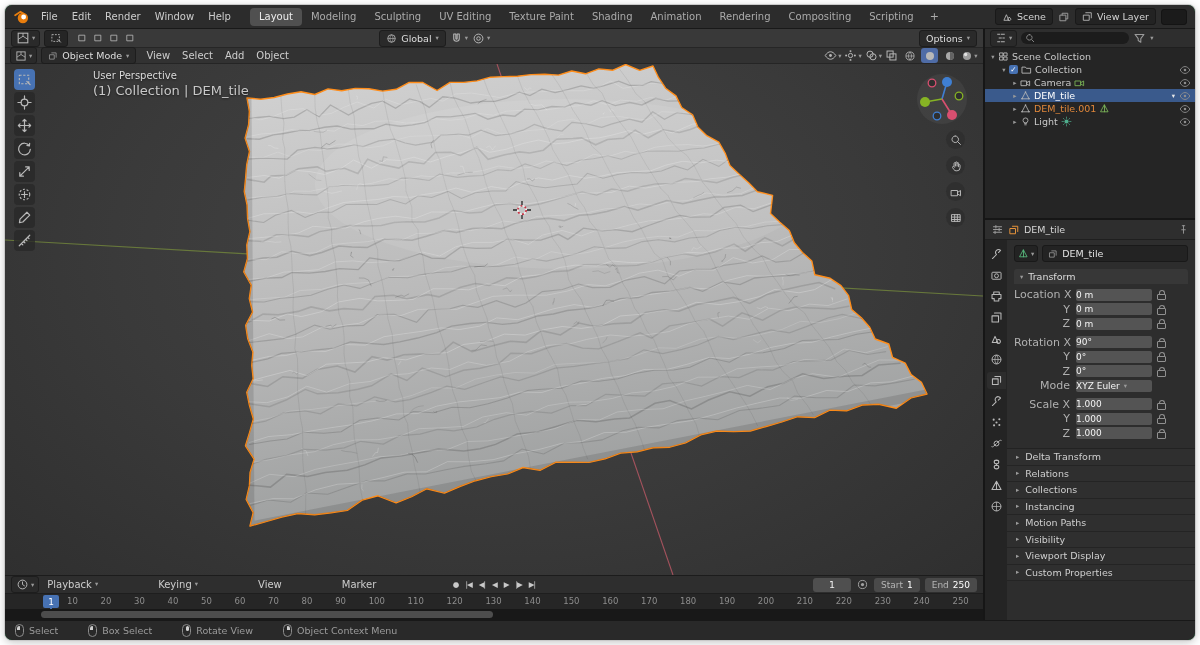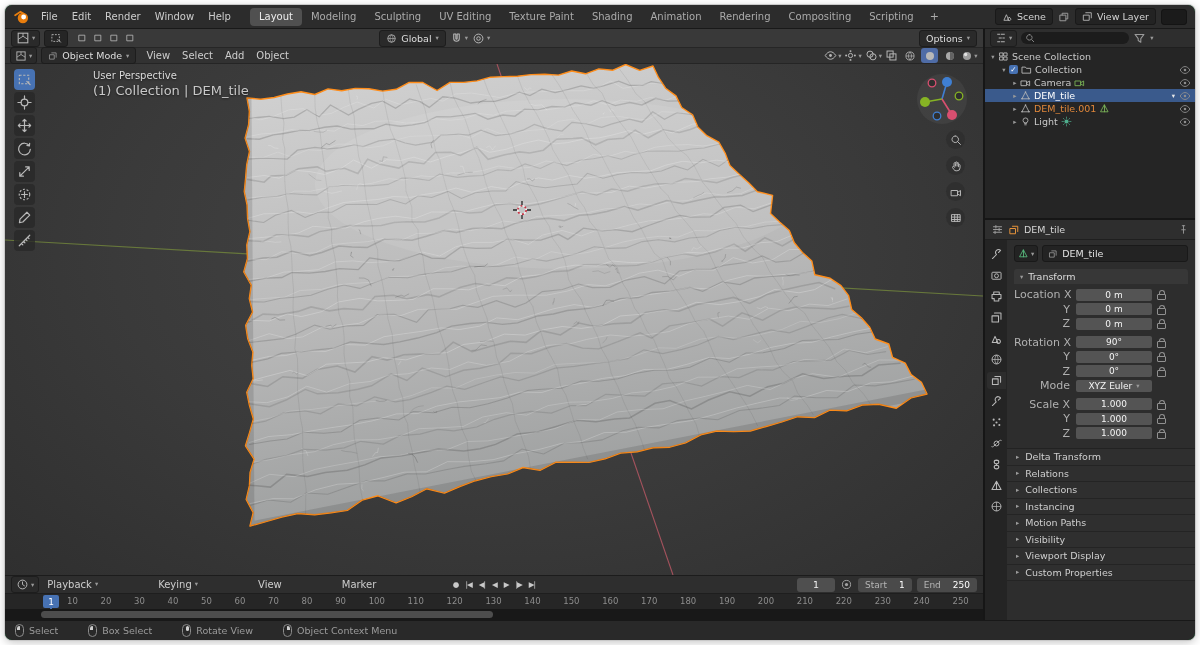--- a/index.html
+++ b/index.html
@@ -53,21 +53,21 @@
   .nav-gizmo{position:absolute;right:13px;top:7px;width:56px;height:56px;}
   .nav-col{position:absolute;right:18px;top:66px;display:flex;flex-direction:column;gap:7px;align-items:center;}
   .nav-btn{width:19px;height:19px;border-radius:50%;background:rgba(44,44,44,.72);display:flex;align-items:center;justify-content:center;color:#c3c3c3;}
   
   .tl-header{position:absolute;left:0;top:570px;width:978px;height:18px;background:#2e2e2e;border-top:1px solid #1c1c1c;display:flex;align-items:center;gap:2px;padding:0 6px;box-sizing:border-box;}
   .tl-menus{display:flex;gap:48px;}
   .transport{position:absolute;left:50%;transform:translateX(-50%);display:flex;gap:7px;align-items:center;}
   .transport-btn{color:#c9c9c9;font-size:7.5px;letter-spacing:-1px;}
   .tl-right{margin-left:auto;display:flex;gap:5px;align-items:center;}
   .num-field{min-width:38px;height:14px;background:#4f4f4f;border-radius:3px;color:#f0f0f0;font-size:9.5px;display:inline-flex;align-items:center;justify-content:center;}
-  .range-chip{height:14px;background:#4a4a4a;border-radius:3px;display:inline-flex;align-items:center;gap:12px;padding:0 7px;font-size:9px;}
+  .range-chip{height:14px;background:#4a4a4a;border-radius:3px;display:inline-flex;align-items:center;gap:4px;padding:0 7px;font-size:9px;}
   .range-label{color:#b5b5b5}.range-val{color:#ffffff}
   .tl-ruler{position:absolute;left:0;top:588px;width:978px;height:16px;background:#262626;border-top:1px solid #1e1e1e;}
   .ticks{position:absolute;left:62px;right:14px;top:2px;display:flex;justify-content:space-between;}
   .tick{font-size:8.5px;color:#8d8d8d;}
   .playhead{position:absolute;left:38px;top:1px;width:16px;height:13px;background:#4772b3;border-radius:2px;color:#fff;font-size:9px;display:flex;align-items:center;justify-content:center;}
   .playhead::after{content:"";position:absolute;left:7px;top:13px;width:2px;height:3px;background:#4772b3;}
   .tl-scroll{position:absolute;left:0;top:604px;width:978px;height:11px;background:#181818;}
   .scroll-bar{position:absolute;left:36px;top:2px;width:452px;height:7px;background:#4d4d4d;border-radius:3.5px;}
   
   .status{position:absolute;left:0;top:615px;width:100%;height:20px;background:#292929;border-top:1px solid #181818;display:flex;align-items:center;padding:0 10px;box-sizing:border-box;color:#9b9b9b;font-size:9.5px;}
@@ -102,21 +102,21 @@
   .tab.active{background:#2d2d2d;}
   .props-content{position:absolute;left:22px;top:0;width:188px;height:100%;box-sizing:border-box;}
   .pad{padding:5px 7px 0 7px;}
   .name-row{display:flex;gap:4px;align-items:center;}
   .name-chip{display:inline-flex;align-items:center;gap:2px;height:15px;padding:0 3px;background:#232323;border:1px solid #191919;border-radius:3px;}
   .name-field{flex:1;height:15px;background:#232323;border:1px solid #191919;border-radius:3px;display:flex;align-items:center;gap:4px;padding:0 5px;color:#e2e2e2;font-size:9.5px;}
   .panel-h{margin-top:7px;height:15px;display:flex;align-items:center;gap:5px;color:#dcdcdc;font-size:9.5px;background:#373737;border-radius:3px 3px 0 0;padding:0 6px;}
   .t-rows{padding-top:3px;}
   .t-row{display:flex;align-items:center;height:13.5px;margin-top:1px;}
   .t-label{width:62px;text-align:right;color:#b0b0b0;font-size:11px;padding-right:6px;box-sizing:border-box;flex:none;white-space:nowrap;}
-  .t-field{width:76px;height:12px;background:#545454;border-radius:2px;color:#f4f4f4;font-size:9px;display:flex;align-items:center;justify-content:center;gap:4px;flex:none;}
+  .t-field{width:76px;height:12px;background:#545454;border-radius:2px;color:#f4f4f4;font-size:9px;display:flex;align-items:center;gap:4px;flex:none;}
   .lock{width:9px;height:11px;position:relative;margin-left:5px;flex:none;}
   .lock::after{content:"";position:absolute;left:0;bottom:0;width:7px;height:4.5px;border:1px solid #909090;border-radius:1px;}
   .lock::before{content:"";position:absolute;left:1.5px;bottom:5.5px;width:4px;height:3.5px;border:1px solid #909090;border-bottom:none;border-radius:3px 3px 0 0;}
   .sections{margin-top:8px;border-top:1px solid #222;}
   .section-row{height:15.5px;display:flex;align-items:center;gap:6px;color:#cfcfcf;font-size:9.5px;background:#2f2f2f;border-bottom:1px solid #242424;padding:0 9px;}
   svg{display:block;}
 </style>
 </head>
 <body>
 

